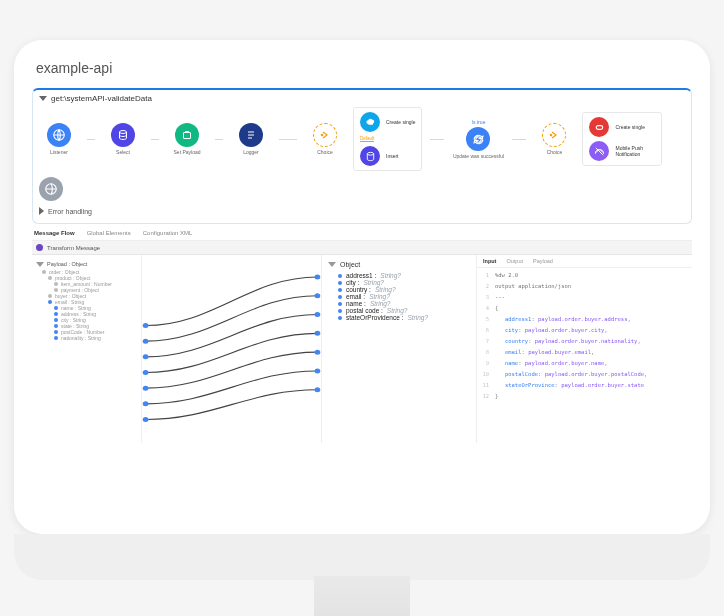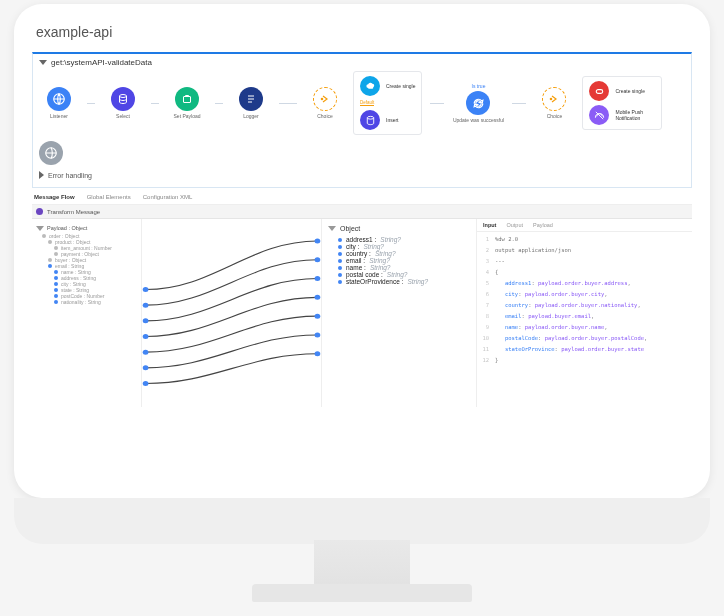--- a/index.html
+++ b/index.html
@@ -1,29 +1,29 @@
 <!DOCTYPE html>
 <html><head>
 <meta charset="utf-8">
 <style>
   * { box-sizing: border-box; margin: 0; padding: 0; }
   body { font-family: -apple-system, Helvetica, Arial, sans-serif; background: #f5f5f5; width: 724px; height: 616px; overflow: hidden; }
 
   
-  .monitor { width: 724px; height: 452px; position: relative; }
+  .monitor { width: 724px; height: 452px; position: relative; margin-top: 36px; }
   .screen-wrap { position: absolute; left: 14px; top: 4px; right: 14px; height: 494px; background: #fff; border-radius: 28px; padding: 18px; box-shadow: 0 2px 10px rgba(0,0,0,0.08); }
   .screen { width: 100%; height: 100%; background: #fff; border-radius: 8px; overflow: hidden; font-size: 8px; color: #333; }
   .bezel-bottom { position: absolute; left: 14px; right: 14px; top: 498px; height: 46px; background: #efefef; border-bottom-left-radius: 28px; border-bottom-right-radius: 28px; }
   .stand-neck { position: absolute; left: 50%; transform: translateX(-50%); top: 540px; width: 96px; height: 48px; background: linear-gradient(#e9e9e9,#e2e2e2); }
   .stand-base { position: absolute; left: 50%; transform: translateX(-50%); top: 584px; width: 220px; height: 18px; background: #e6e6e6; border-radius: 4px 4px 2px 2px; }
 
   .api-title { font-size: 14px; font-weight: 300; color: #555; padding: 2px 4px 12px; }
 
   
-  .flow-section { border: 1px solid #d8e6f3; border-top: 2px solid #1e7ae5; border-radius: 0; padding: 4px 6px 8px; }
+  .flow-section { border: 1px solid #d8e6f3; border-top: 2px solid #1e7ae5; border-radius: 6px; padding: 4px 6px 8px; }
   .flow-header { display: flex; align-items: center; gap: 4px; font-size: 8px; color: #333; padding-bottom: 4px; }
   .tri { width: 0; height: 0; border-left: 4px solid transparent; border-right: 4px solid transparent; border-top: 5px solid #666; display: inline-block; }
   .tri.right { border-top: 4px solid transparent; border-bottom: 4px solid transparent; border-left: 5px solid #666; border-right: none; width:0; height:0; }
 
   .flow-row { display: flex; align-items: center; gap: 8px; }
   .node { display: flex; flex-direction: column; align-items: center; gap: 2px; width: 40px; }
   .node .label { font-size: 5px; color: #666; text-align: center; white-space: nowrap; }
   .circle { width: 24px; height: 24px; border-radius: 50%; display: flex; align-items: center; justify-content: center; color: #fff; font-size: 11px; }
   .c-blue   { background: #3b82f6; }
   .c-indigo { background: #4f46e5; }

